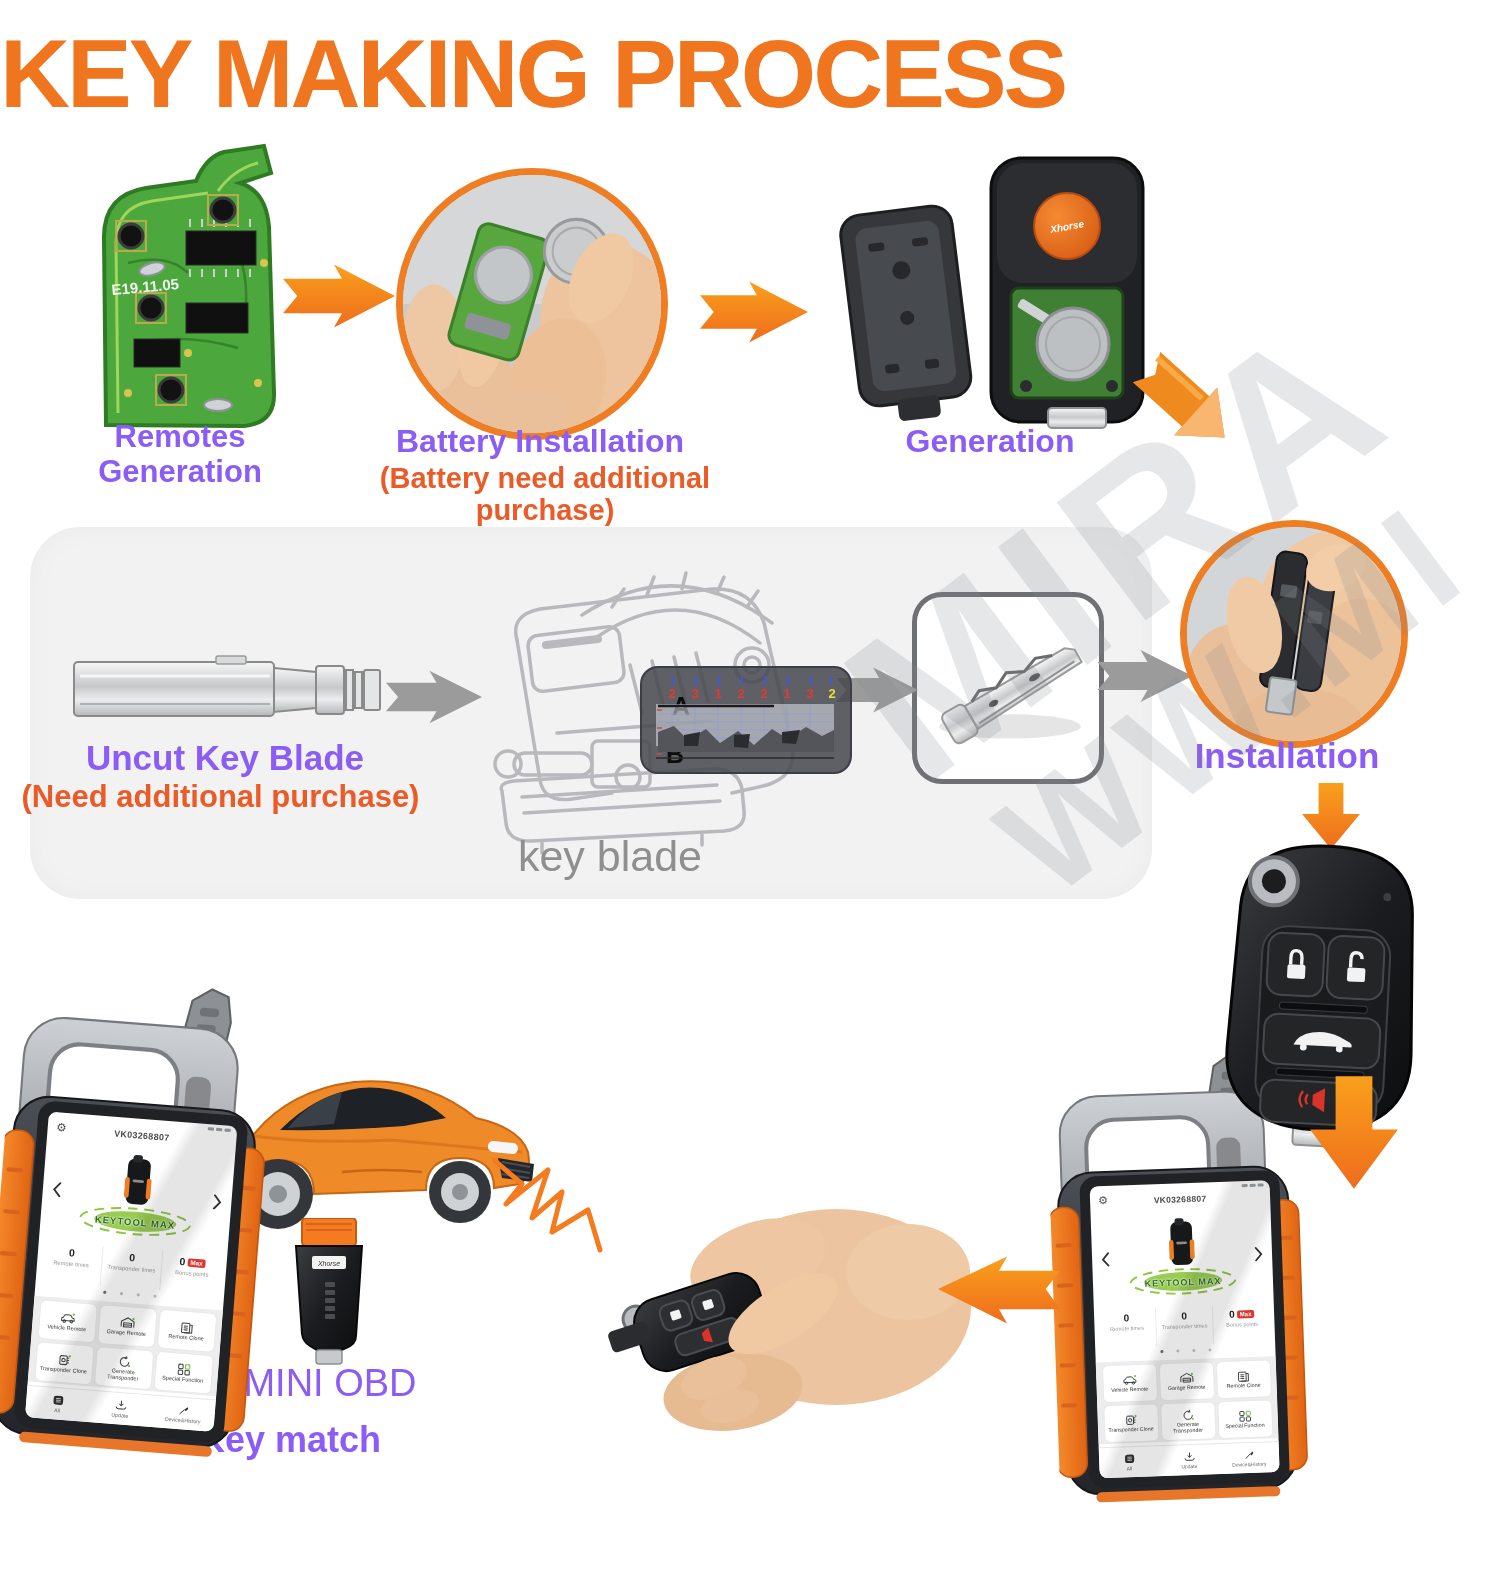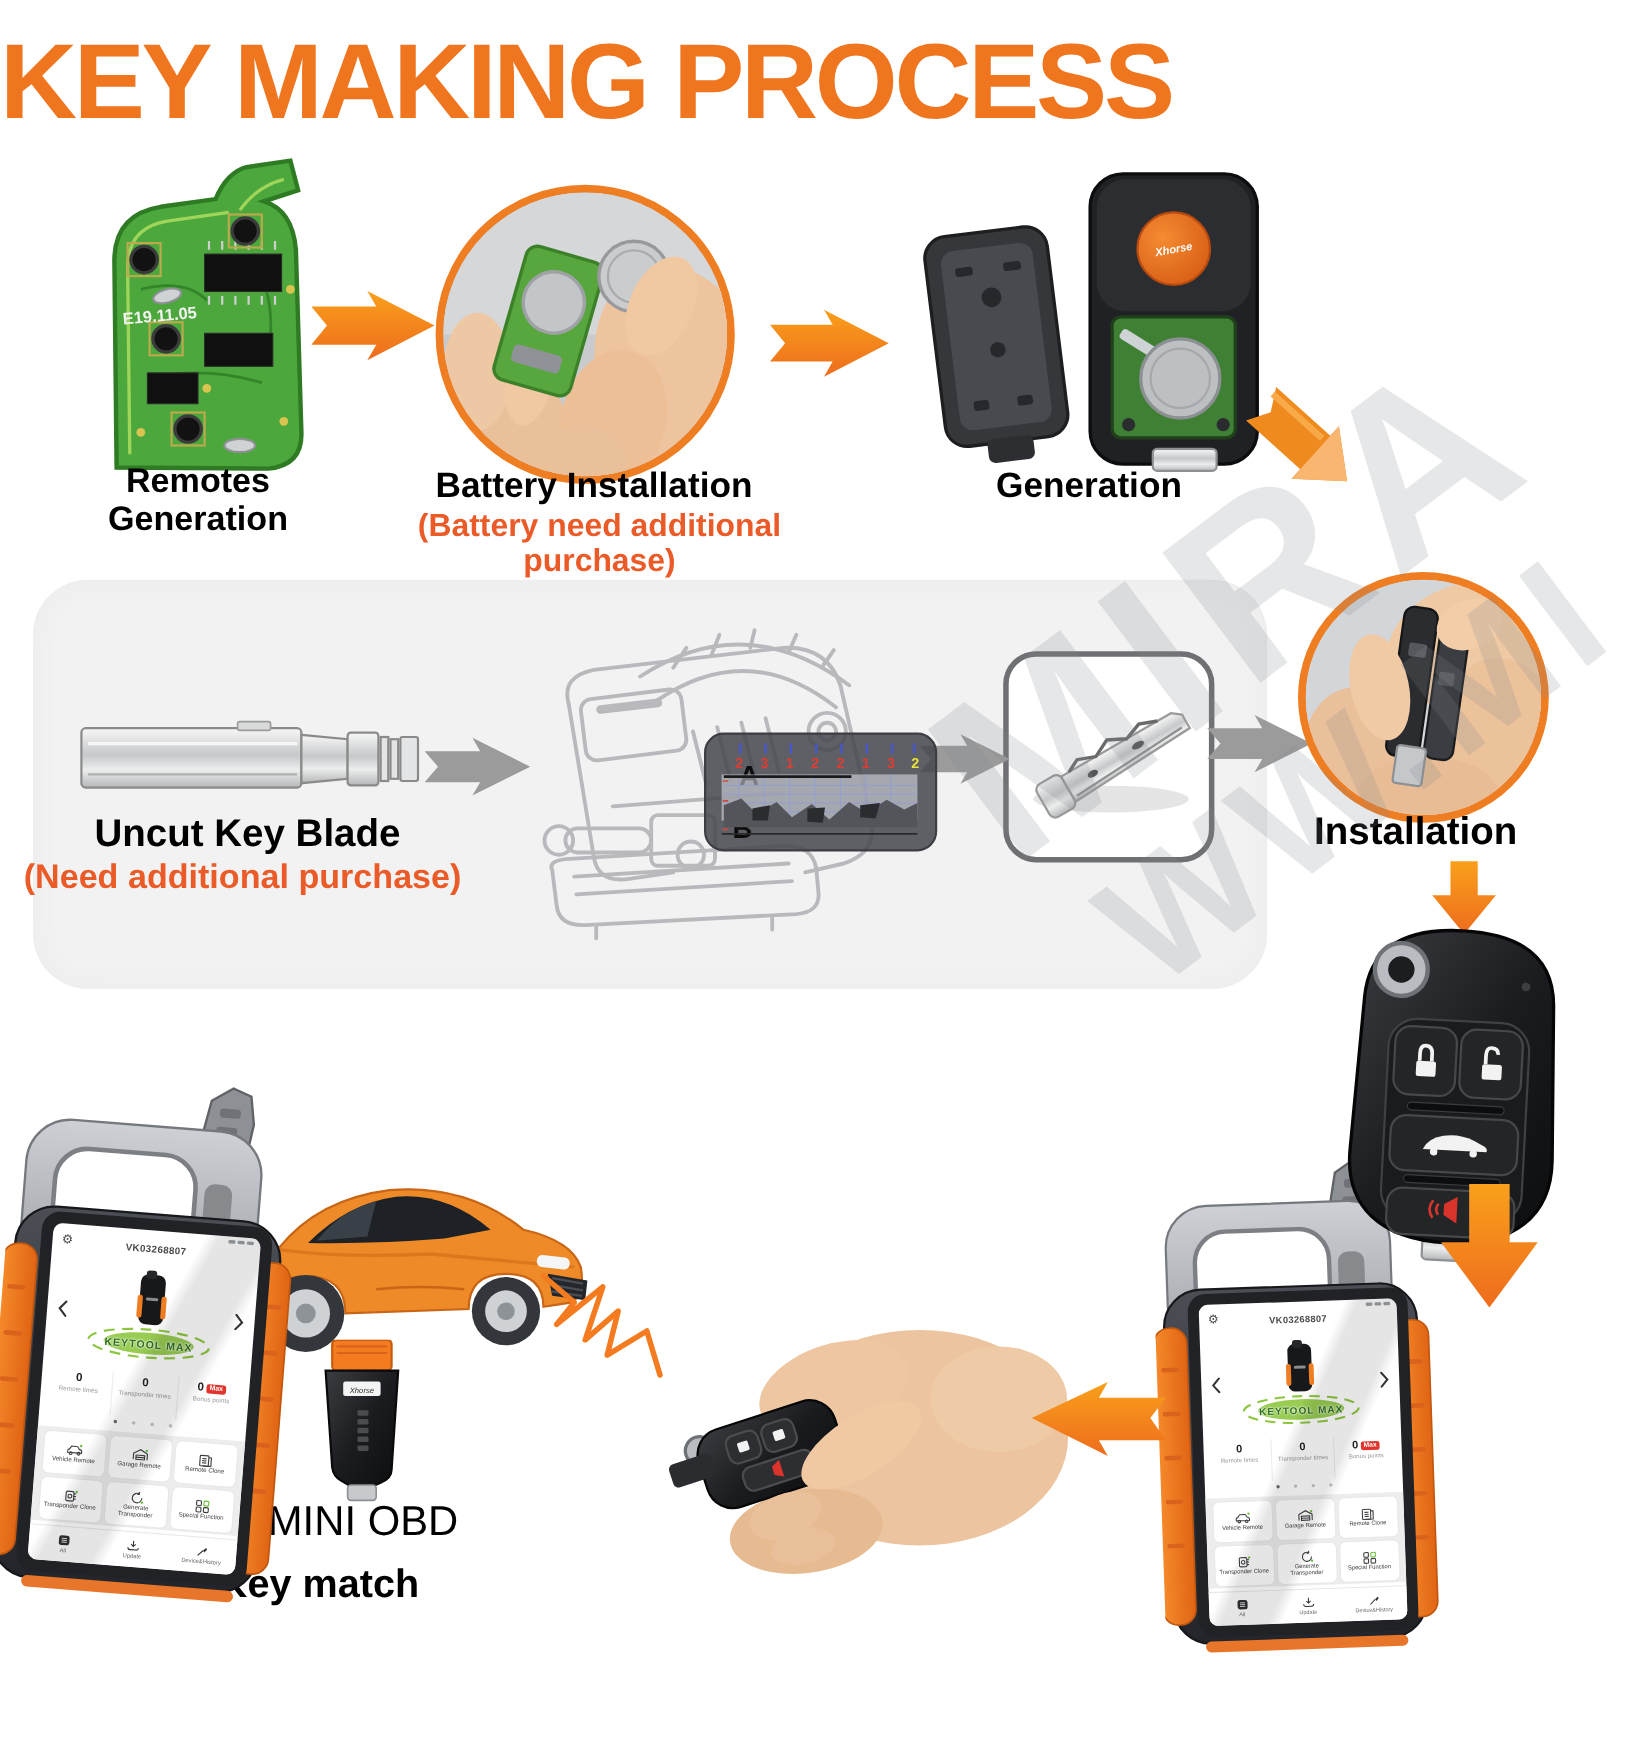--- a/index.html
+++ b/index.html
@@ -1,19 +1,19 @@
 <!DOCTYPE html>
 <html><head>
 <meta charset="utf-8">
 <style>
   html,body{margin:0;padding:0;background:#fff;}
   #canvas{position:relative;width:1500px;height:1582px;background:#fff;overflow:hidden;
           font-family:"Liberation Sans",sans-serif;color:#1a1a1a;}
   .abs{position:absolute;}
-  .cap{position:absolute;text-align:center;font-weight:700;color:#000000;line-height:1.12;}
+  .cap{position:absolute;text-align:center;font-weight:700;color:#8b5cf6;line-height:1.12;}
   .cap-orange{color:#EB5B28;}
   .cap-gray{color:#8f8f8f;font-weight:400;}
   #title{position:absolute;left:0;top:18px;width:1500px;text-align:left;
          font-size:97px;font-weight:700;letter-spacing:-3px;color:#F0751F;}
   
   .photo-circle{position:absolute;border-radius:50%;border:7px solid #EF7D22;overflow:hidden;background:#cfd2d5;}
   .photo-circle svg{display:block;width:100%;height:100%;}
   
   #panel{position:absolute;left:30px;top:527px;width:1122px;height:372px;background:#f2f2f3;
          border-radius:50px;box-shadow:inset 0 0 30px rgba(0,0,0,0.03);}
@@ -382,20 +382,21 @@
       <line x1="2" y1="56" x2="180" y2="56" stroke="#2a2a2a" stroke-width="1.5"></line>
       <path d="M4,30 L20,24 L34,38 L52,27 L66,41 L84,29 L100,43 L118,27 L134,37 L152,25 L168,34 L180,28 L180,50 L4,50 Z" fill="#54555a"></path>
       <polygon points="30,33 46,30 44,44 30,44" fill="#2b2c30"></polygon>
       <polygon points="80,33 96,32 94,46 80,45" fill="#2b2c30"></polygon>
       <polygon points="128,30 146,28 142,42 128,41" fill="#2b2c30"></polygon>
       <line x1="3" y1="8" x2="8" y2="8" stroke="#d04b41" stroke-width="1.5"></line>
       <line x1="3" y1="26" x2="8" y2="26" stroke="#d04b41" stroke-width="1.5"></line>
       <line x1="3" y1="52" x2="8" y2="52" stroke="#d04b41" stroke-width="1.5"></line>
     </svg>
   </div>
+  <div class="cap cap-gray" style="left:500px;top:832px;width:220px;font-size:43px;z-index:5;">key blade</div>
 
   <svg class="abs" style="left:836px;top:664px;width:82px;height:52px;z-index:5;" viewBox="0 0 95 56">
     <polygon points="0,14 50,14 43,2 95,28 43,54 50,42 0,42 12,28" fill="#9B9B9B"></polygon>
   </svg>
 
   <div id="cutbox">
     <svg viewBox="0 0 180 180" style="width:100%;height:100%;">
       <ellipse cx="92" cy="128" rx="70" ry="12" fill="rgba(0,0,0,0.10)"></ellipse>
       <g transform="rotate(-30 90 90)">
         <rect x="18" y="80" width="26" height="34" rx="6" fill="url(#gSilver)" stroke="#9a9a9a" stroke-width="2"></rect>

